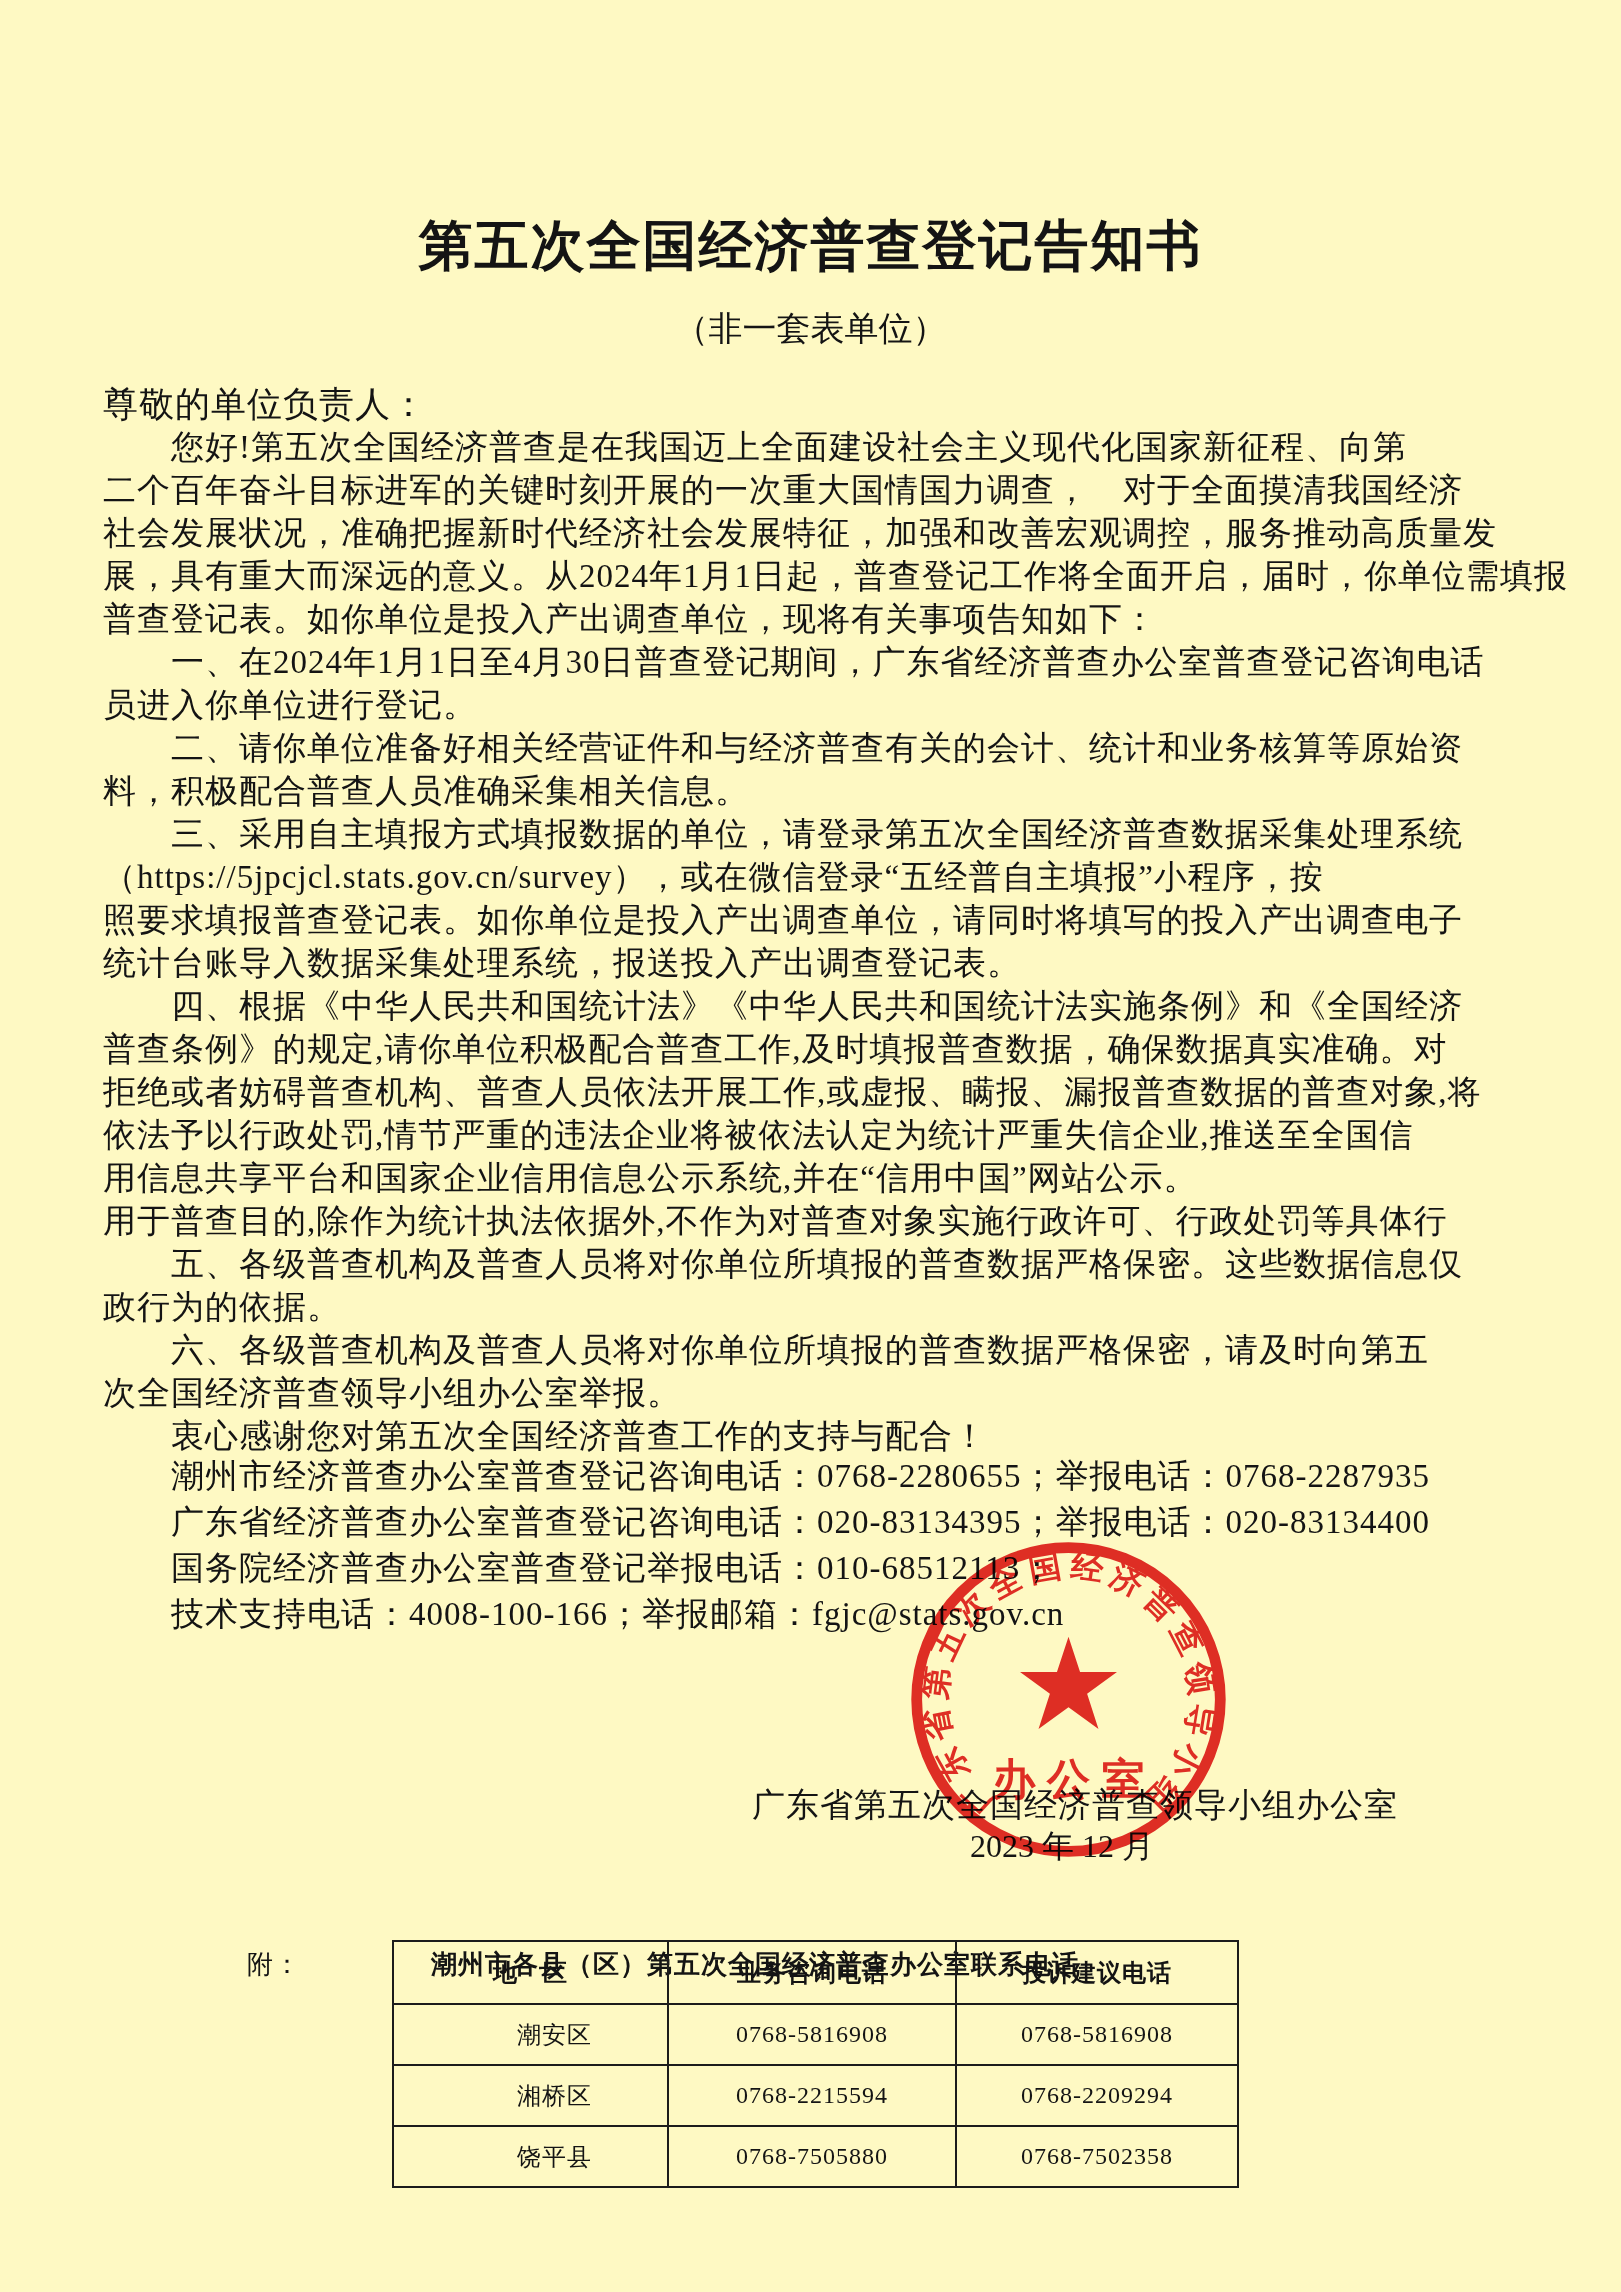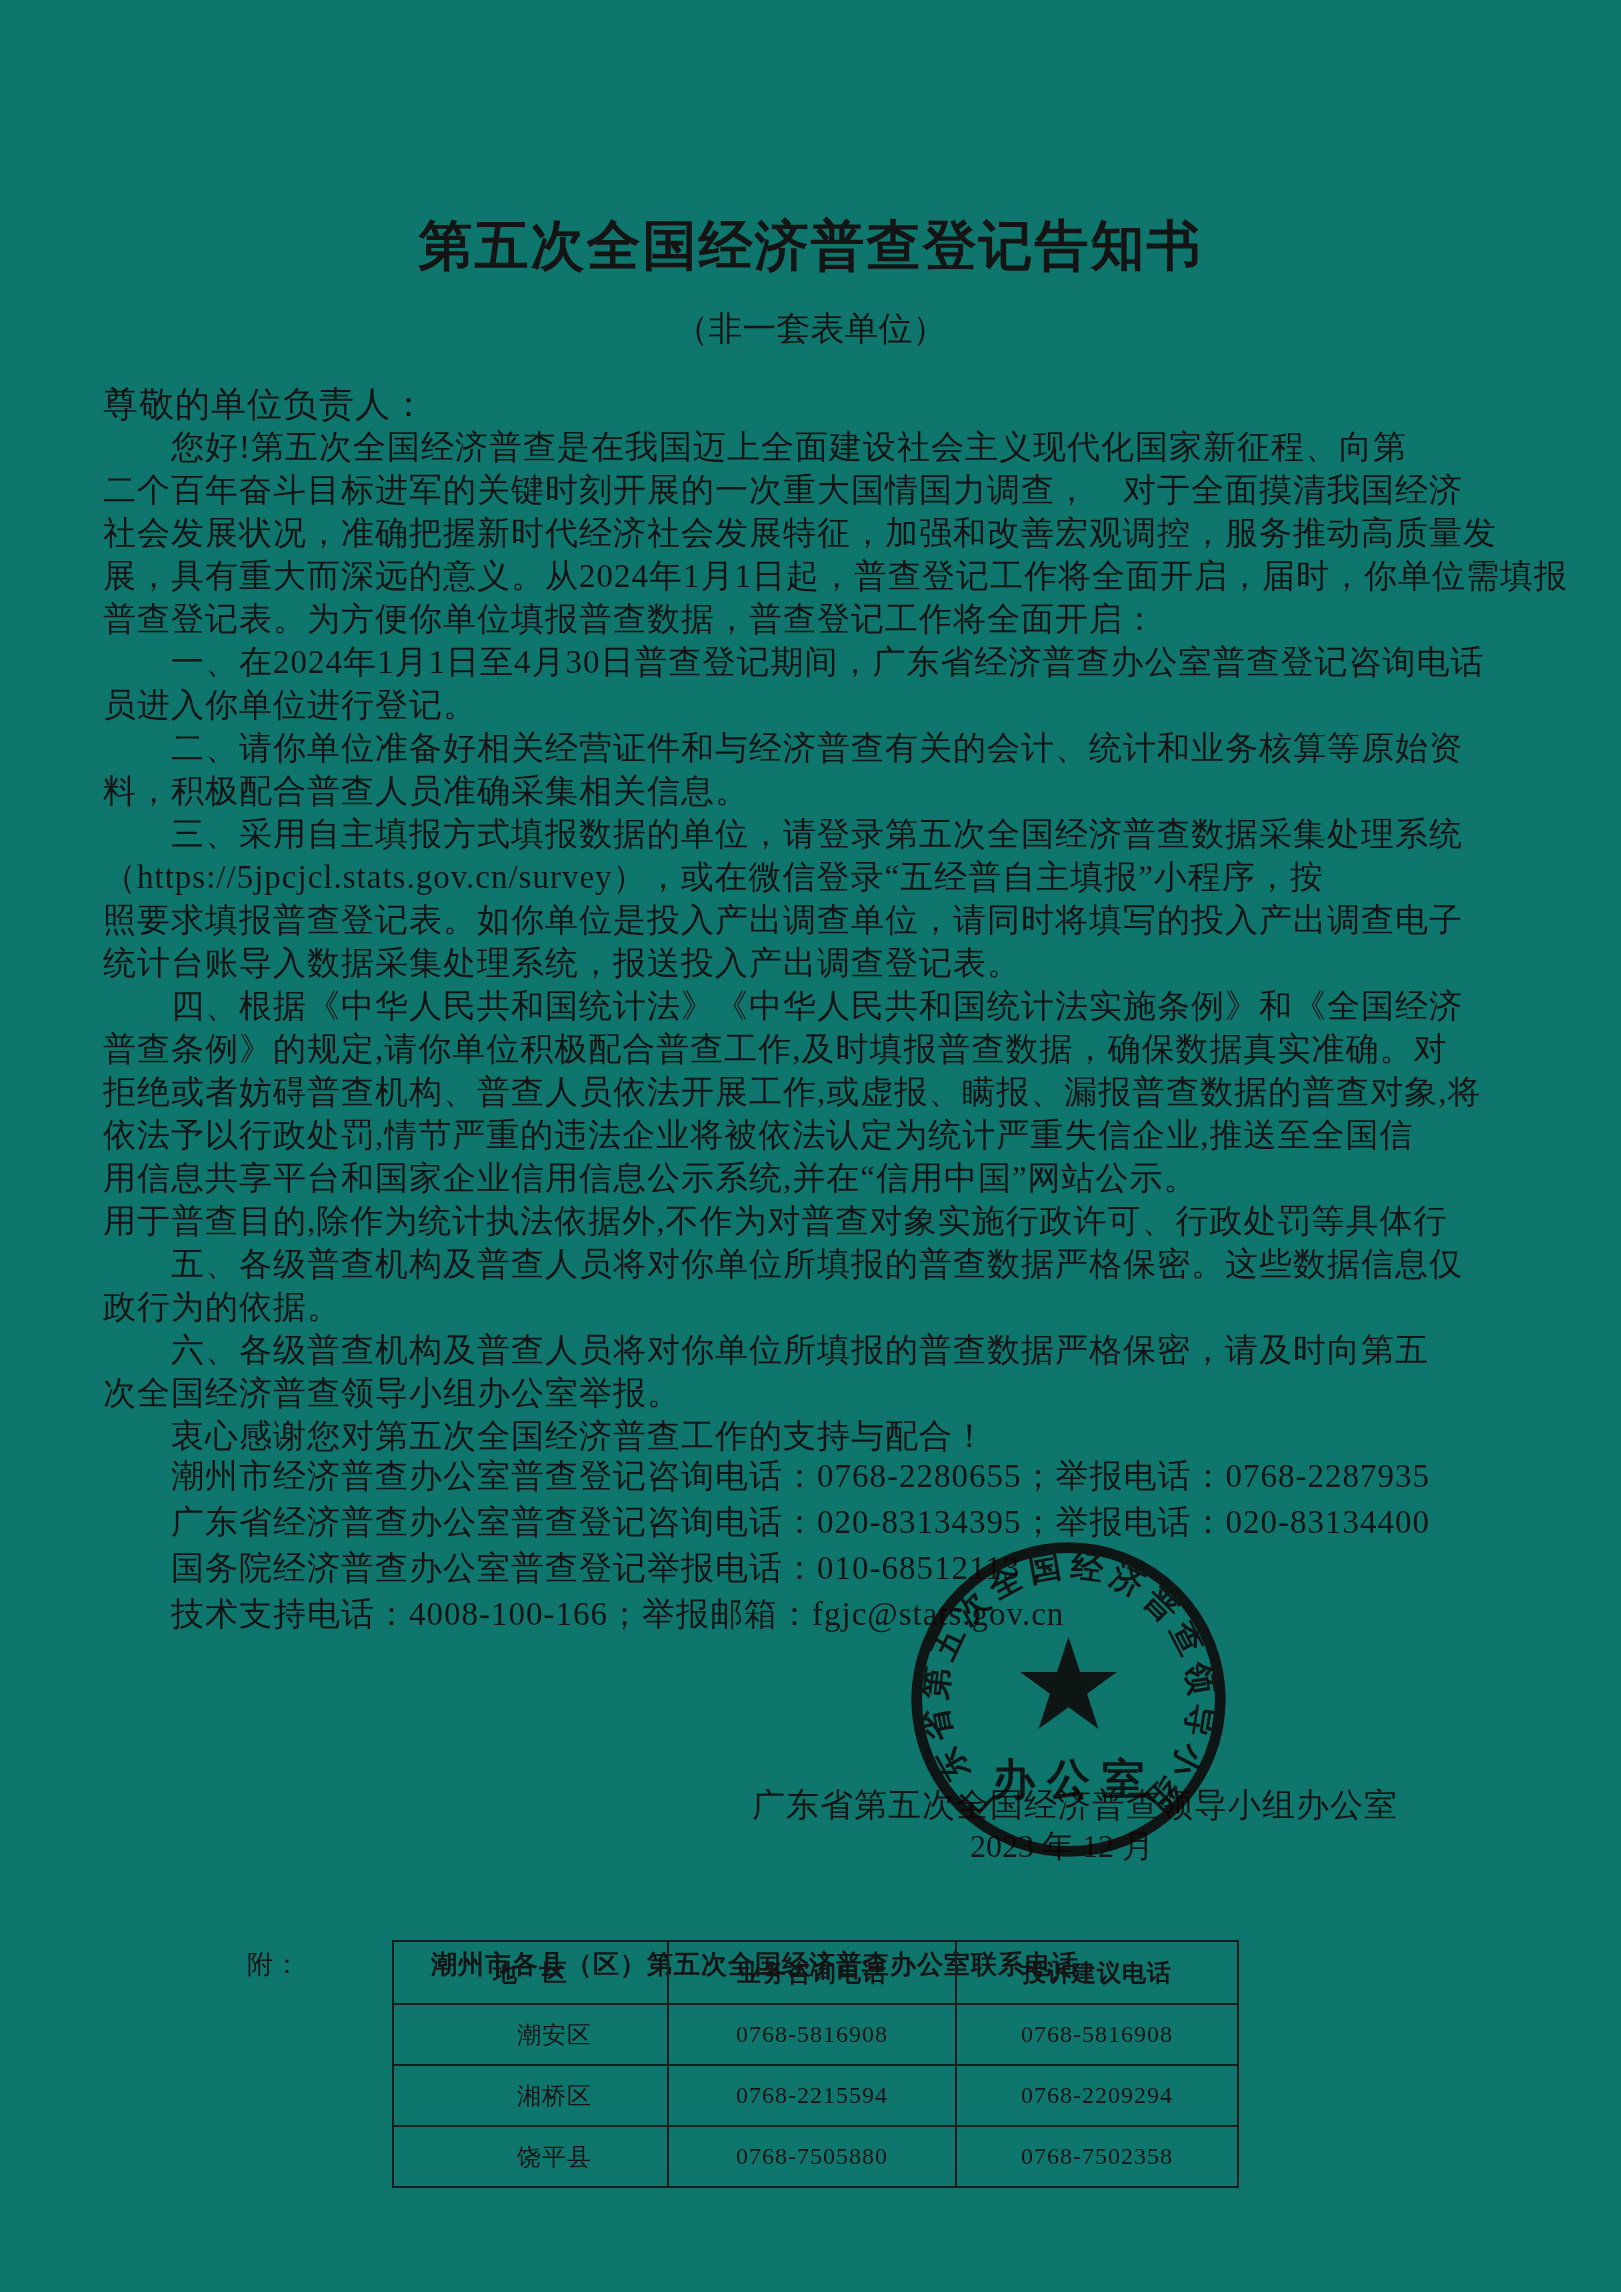--- a/index.html
+++ b/index.html
@@ -1,20 +1,20 @@
 <!DOCTYPE html>
 <html style="--seal-color: #dd1f1f;"><head>
 <meta charset="utf-8">
 <style>
   html,body{margin:0;padding:0;background:#e8e8e8;}
   .page{
     position:relative;
     width:1621px;height:2293px;
     margin:0 auto;
-    background:#0f766e;
+    background:#fef9c3;
     overflow:hidden;
     font-family:"Liberation Serif","DejaVu Serif",serif;
     color:#141414;
   }
   .title{
     position:absolute;top:214px;left:0;width:100%;
     margin:0;text-align:center;
     font-size:54px;font-weight:700;letter-spacing:2px;
     line-height:65px;
   }
@@ -101,21 +101,21 @@
 
   <div class="subtitle">（非一套表单位）</div>
 
   <div class="salutation">尊敬的单位负责人：</div>
 
   <div class="body-block">
       <div class="line">　　您好!第五次全国经济普查是在我国迈上全面建设社会主义现代化国家新征程、向第</div>
       <div class="line">二个百年奋斗目标进军的关键时刻开展的一次重大国情国力调查，　对于全面摸清我国经济</div>
       <div class="line">社会发展状况，准确把握新时代经济社会发展特征，加强和改善宏观调控，服务推动高质量发</div>
       <div class="line">展，具有重大而深远的意义。从2024年1月1日起，普查登记工作将全面开启，届时，你单位需填报</div>
-      <div class="line">普查登记表。为方便你单位填报普查数据，普查登记工作将全面开启：</div>
+      <div class="line">普查登记表。如你单位是投入产出调查单位，现将有关事项告知如下：</div>
       <div class="line">　　一、在2024年1月1日至4月30日普查登记期间，广东省经济普查办公室普查登记咨询电话</div>
       <div class="line">员进入你单位进行登记。</div>
       <div class="line">　　二、请你单位准备好相关经营证件和与经济普查有关的会计、统计和业务核算等原始资</div>
       <div class="line">料，积极配合普查人员准确采集相关信息。</div>
       <div class="line">　　三、采用自主填报方式填报数据的单位，请登录第五次全国经济普查数据采集处理系统</div>
       <div class="line">（https://5jpcjcl.stats.gov.cn/survey），或在微信登录“五经普自主填报”小程序，按</div>
       <div class="line">照要求填报普查登记表。如你单位是投入产出调查单位，请同时将填写的投入产出调查电子</div>
       <div class="line">统计台账导入数据采集处理系统，报送投入产出调查登记表。</div>
       <div class="line">　　四、根据《中华人民共和国统计法》《中华人民共和国统计法实施条例》和《全国经济</div>
       <div class="line">普查条例》的规定,请你单位积极配合普查工作,及时填报普查数据，确保数据真实准确。对</div>

